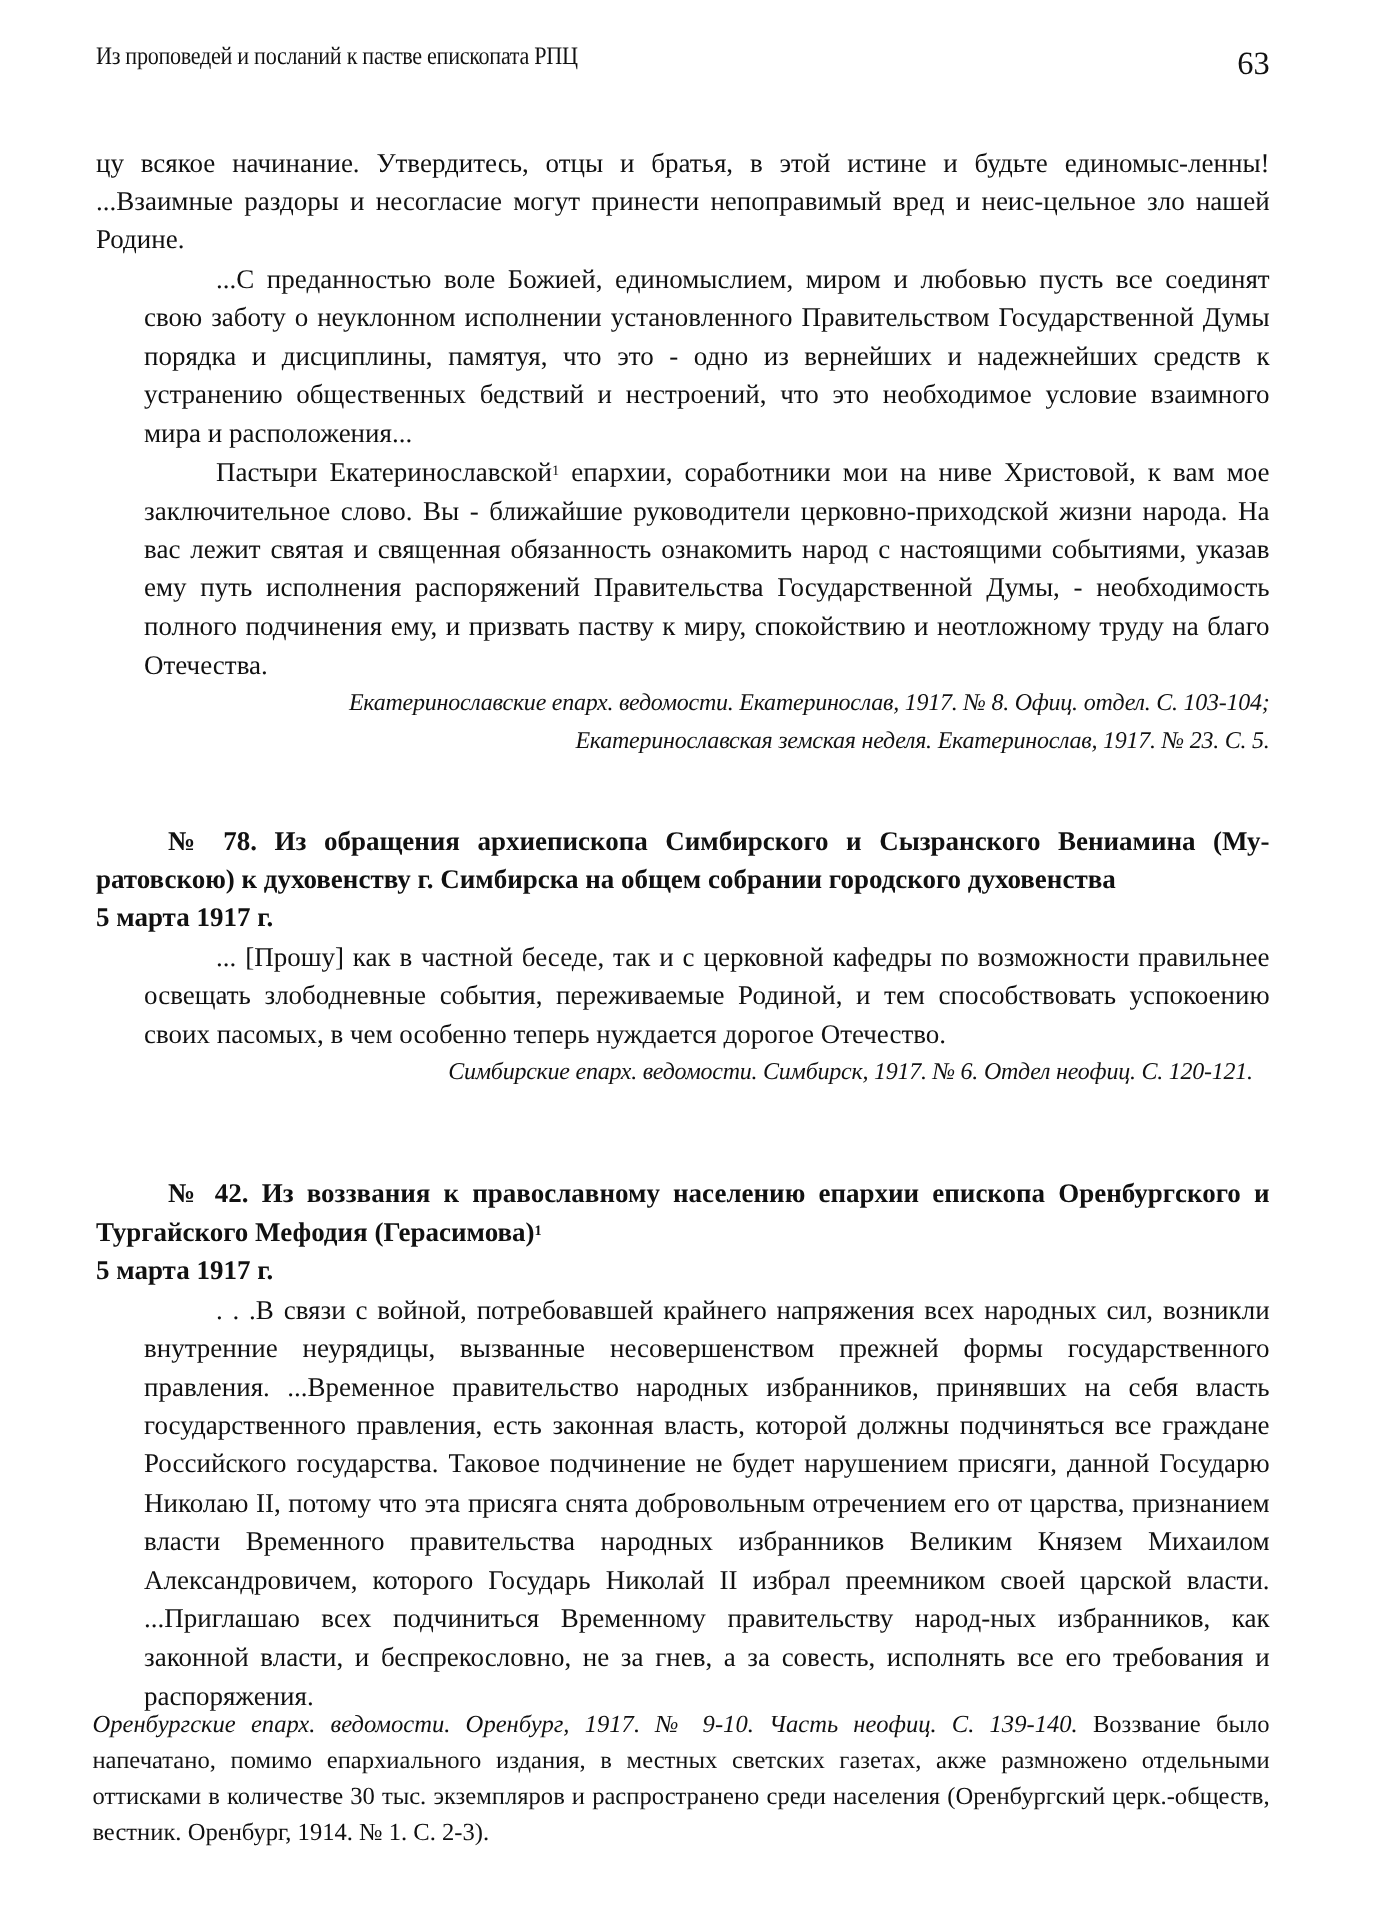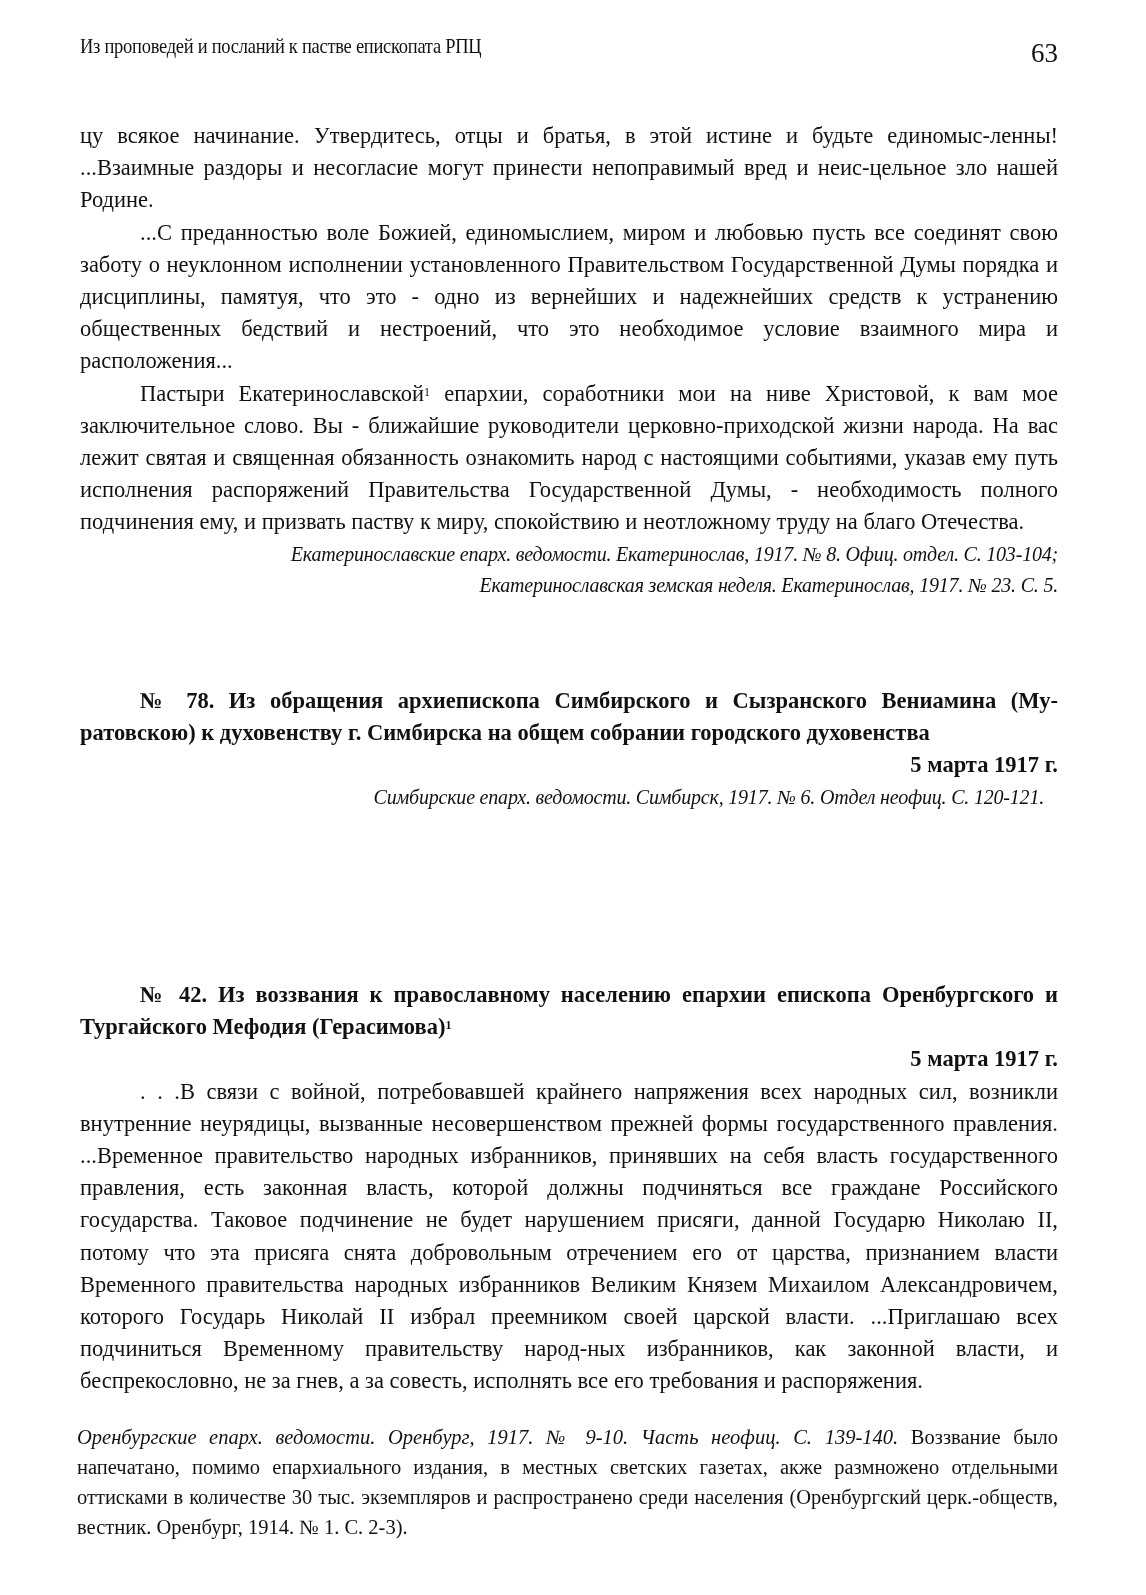--- a/index.html
+++ b/index.html
@@ -3,25 +3,25 @@
 <meta charset="utf-8">
 <style>
   html, body { margin: 0; padding: 0; background: #ffffff; }
   body { width: 1146px; height: 1595px; position: relative; overflow: hidden;
          font-family: "Liberation Serif", "DejaVu Serif", serif; color: #111; }
   .page { position: absolute; left: 80px; top: 0; width: 978px; }
   .running-header { position: absolute; left: 80px; top: 30px; width: 978px; height: 40px; }
   .header-title { position: absolute; left: 0; top: 4px; font-size: 21px; letter-spacing: -0.3px; transform: scaleX(0.88); transform-origin: left top; white-space: nowrap; }
   .page-number { position: absolute; right: 0; top: 8px; font-size: 27px; }
   .p { font-size: 22.5px; line-height: 32.2px; text-align: justify; margin: 0; }
-  .indent { text-indent: 60px; }
+  .indent { text-indent: 60px; margin-left: 40px; }
   .src { font-style: italic; font-size: 20px; line-height: 31px; text-align: right; margin: 0; letter-spacing: -0.2px; }
   .foot { font-size: 20px; line-height: 30px; margin: 0; padding-left: 55px; }
   .doc-title { font-weight: bold; font-size: 22.5px; line-height: 32.2px; text-align: justify; margin: 0; }
-  .date { font-weight: bold; font-size: 22.5px; line-height: 32.2px; text-align: right; margin: 0; }
+  .date { font-weight: bold; font-size: 22.5px; line-height: 32.2px; text-align: left; margin: 0; }
   sup { font-size: 12px; vertical-align: top; position: relative; top: -2px; }
   .closing { font-size: 20.5px; line-height: 30px; margin: 0; text-align: justify; }
   .closing i { font-style: italic; }
   #block1 { position: absolute; top: 120px; left: 0; width: 978px; }
   #block2 { position: absolute; top: 685px; left: 0; width: 978px; }
   #block3 { position: absolute; top: 979px; left: 0; width: 978px; }
   #block4 { position: absolute; top: 1422px; left: -3px; width: 981px; }
 </style>
 </head>
 <body>
@@ -37,20 +37,21 @@
     <p class="p">цу всякое начинание. Утвердитесь, отцы и братья, в этой истине и будьте единомыс-ленны! ...Взаимные раздоры и несогласие могут принести непоправимый вред и неис-цельное зло нашей Родине.</p>
     <p class="p indent">...С преданностью воле Божией, единомыслием, миром и любовью пусть все соединят свою заботу о неуклонном исполнении установленного Правительством Государственной Думы порядка и дисциплины, памятуя, что это - одно из вернейших и надежнейших средств к устранению общественных бедствий и нестроений, что это необходимое условие взаимного мира и расположения...</p>
     <p class="p indent"><span>Пастыри Екатеринославской</span><sup>1</sup> <span>епархии, соработники мои на ниве Христовой, к вам мое заключительное слово. Вы - ближайшие руководители церковно-приходской жизни народа. На вас лежит святая и священная обязанность ознакомить народ с настоящими событиями, указав ему путь исполнения распоряжений Правительства Государственной Думы, - необходимость полного подчинения ему, и призвать паству к миру, спокойствию и неотложному труду на благо Отечества.</span></p>
     <p class="src">Екатеринославские епарх. ведомости. Екатеринослав, 1917. № 8. Офиц. отдел. С. 103-104;</p>
     <p class="src">Екатеринославская земская неделя. Екатеринослав, 1917. № 23. С. 5.</p>
   </div>
 
   <div id="block2">
     <p class="doc-title indent">№ 78. Из обращения архиепископа Симбирского и Сызранского Вениамина (Му-ратовскою) к духовенству г. Симбирска на общем собрании городского духовенства</p>
     <p class="date">5 марта 1917 г.</p>
+    <p class="p indent">... [Прошу] как в частной беседе, так и с церковной кафедры по возможности правильнее освещать злободневные события, переживаемые Родиной, и тем способствовать успокоению своих пасомых, в чем особенно теперь нуждается дорогое Отечество.</p>
     <p class="src" style="padding-right:14px;">Симбирские епарх. ведомости. Симбирск, 1917. № 6. Отдел неофиц. С. 120-121.</p>
   </div>
 
   <div id="block3">
     <p class="doc-title indent"><span>№ 42. Из воззвания к православному населению епархии епископа Оренбургского и Тургайского Мефодия (Герасимова)</span><sup>1</sup></p>
     <p class="date">5 марта 1917 г.</p>
     <p class="p indent">. . .В связи с войной, потребовавшей крайнего напряжения всех народных сил, возникли внутренние неурядицы, вызванные несовершенством прежней формы государственного правления. ...Временное правительство народных избранников, принявших на себя власть государственного правления, есть законная власть, которой должны подчиняться все граждане Российского государства. Таковое подчинение не будет нарушением присяги, данной Государю Николаю II, потому что эта присяга снята добровольным отречением его от царства, признанием власти Временного правительства народных избранников Великим Князем Михаилом Александровичем, которого Государь Николай II избрал преемником своей царской власти. ...Приглашаю всех подчиниться Временному правительству народ-ных избранников, как законной власти, и беспрекословно, не за гнев, а за совесть, исполнять все его требования и распоряжения.</p>
   </div>
 
   <div id="block4">

